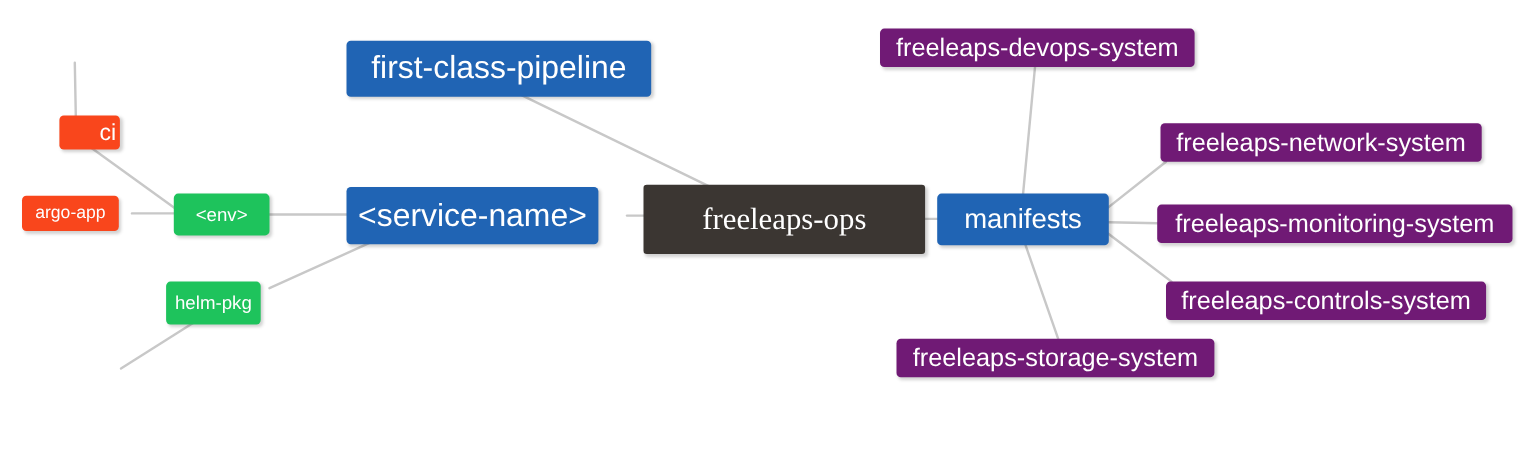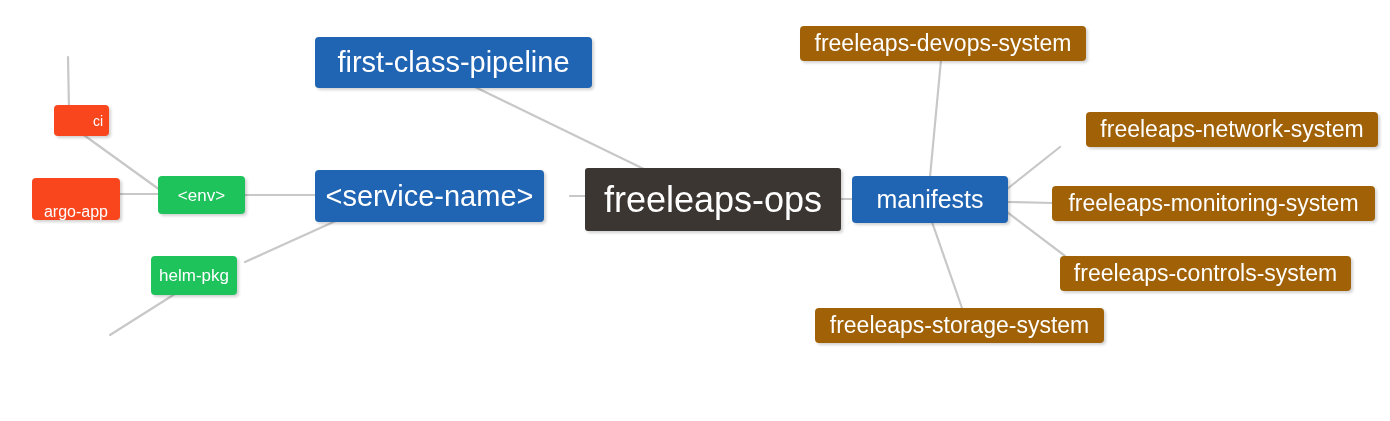--- a/index.html
+++ b/index.html
@@ -35,52 +35,53 @@
     color: #ffffff;
     border-radius: 4px;
     white-space: nowrap;
     line-height: 1;
     box-shadow: 2px 2px 3px rgba(0,0,0,0.18);
     text-shadow: 0 0 1px rgba(0,0,0,0.06);
     padding: 0 11px;
   }
   .lvl-root {
     background: #3b3632;
-    font-size: 36px;
+    font-size: 28px;
     border-radius: 3px;
+    font-family: Liberation Serif, serif;
   }
   .lvl-blue {
     background: #2064b4;
     font-size: 29px;
   }
   .lvl-blue-sm {
     background: #2064b4;
     font-size: 25px;
   }
   .lvl-green {
-    background: #a16207;
+    background: #701a75;
     font-size: 23px;
   }
   .lvl-green-lg {
     background: #1ec35c;
     font-size: 17px;
   }
   .lvl-orange {
     background: #fba919;
     font-size: 15px;
     border-radius: 4px;
   }
   .lvl-red {
     background: #f9461c;
     font-size: 16px;
     border-radius: 4px;
   }
   .lvl-red-sm {
     background: #f9461c;
-    font-size: 14px;
+    font-size: 21px;
     border-radius: 4px;
     padding-left: 44px;
   }
 </style>
 </head>
 <body>
 
 <div id="mindmap-canvas">
 
   <svg id="edge-layer" viewBox="0 0 1390 421">
@@ -100,21 +101,21 @@
       <line x1="1007" y1="212" x2="1065" y2="256"></line>
       <line x1="932" y1="222" x2="962" y2="308"></line>
     </g>
   </svg>
 
 
   <div class="mm-node lvl-red-sm" style="left:54px; top:105px; width:32px; height:31px;">
     <span>ci</span>
   </div>
 
-  <div class="mm-node lvl-red" style="left:32px; top:178px; width:88px; height:42px;align-items:flex-end;">
+  <div class="mm-node lvl-red" style="left:20px; top:178px; width:88px; height:32px;">
     <span>argo-app</span>
   </div>
 
   <div class="mm-node lvl-green-lg" style="left:158px; top:176px; width:87px; height:38px;">
     <span>&lt;env&gt;</span>
   </div>
 
   <div class="mm-node lvl-green-lg" style="left:151px; top:256px; width:86px; height:39px;">
     <span>helm-pkg</span>
   </div>
@@ -133,21 +134,21 @@
   </div>
 
   <div class="mm-node lvl-blue-sm" style="left:852px; top:176px; width:156px; height:47px;">
     <span>manifests</span>
   </div>
 
   <div class="mm-node lvl-green" style="left:800px; top:26px; width:286px; height:35px;">
     <span>freeleaps-devops-system</span>
   </div>
 
-  <div class="mm-node lvl-green" style="left:1055px; top:112px; width:292px; height:35px;margin-left:31px;">
+  <div class="mm-node lvl-green" style="left:1055px; top:112px; width:292px; height:35px;">
     <span>freeleaps-network-system</span>
   </div>
 
   <div class="mm-node lvl-green" style="left:1052px; top:186px; width:323px; height:35px;">
     <span>freeleaps-monitoring-system</span>
   </div>
 
   <div class="mm-node lvl-green" style="left:1060px; top:256px; width:291px; height:35px;">
     <span>freeleaps-controls-system</span>
   </div>

